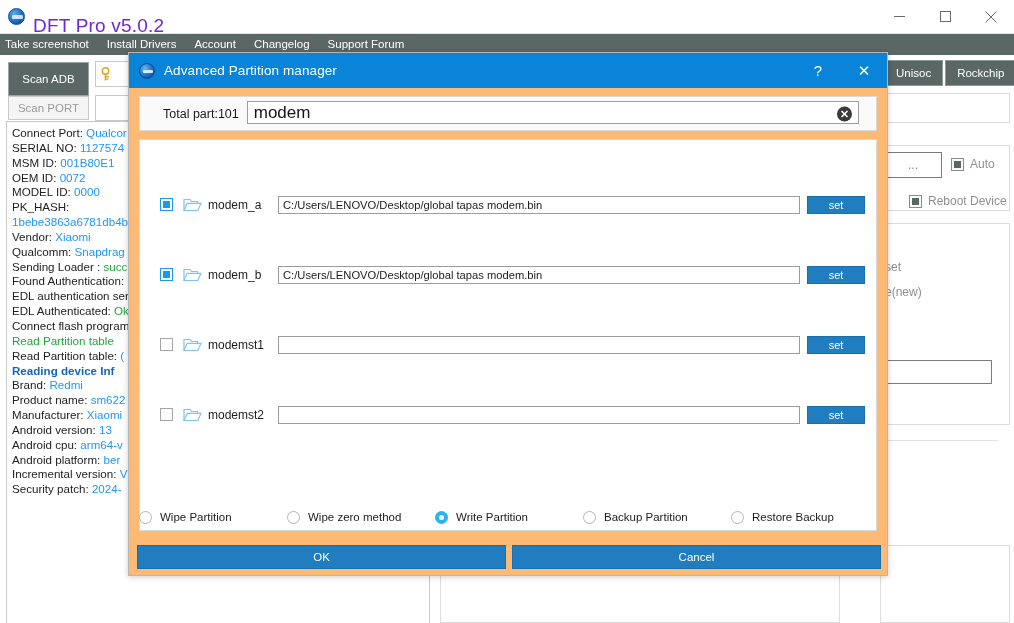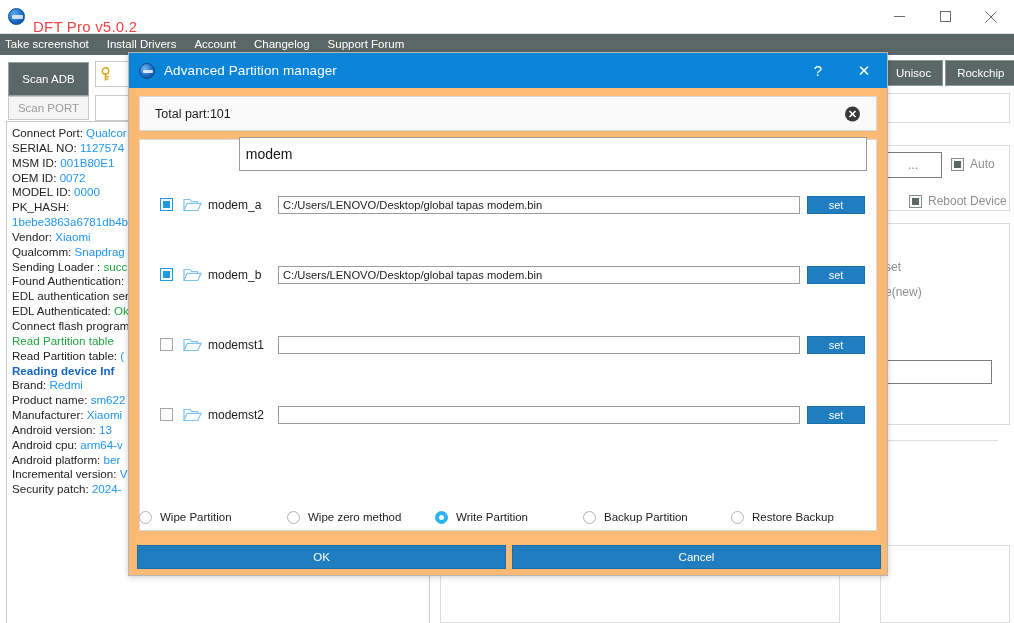--- a/index.html
+++ b/index.html
@@ -31,21 +31,21 @@
     background: radial-gradient(circle at 35% 32%, #5ea9e8 0%, #1565c0 62%, #0d3f80 100%);
     border: 1px solid #0c4f9a;
     position: relative;
   }
   .app-logo::after {
     content: ""; position: absolute; left: 3px; top: 6px;
     width: 11px; height: 4px; background: #e8f2fb; border-radius: 1px;
     opacity: .85;
   }
   .app-title {
-    color: #ef4444; font-size: 15px; letter-spacing: .2px; margin-top: 19px;
+    color: #6d28d9; font-size: 19px; letter-spacing: .2px; margin-top: 19px;
   }
   .win-btns { margin-left: auto; display: flex; height: 34px; }
   .win-btn {
     width: 46px; height: 34px; display: flex; align-items: center; justify-content: center;
     color: #6b6b6b; font-size: 13px;
   }
   .win-btn svg { display: block; }
 
   
   .menubar {
@@ -134,30 +134,30 @@
   .dlg-tb-btns { margin-left: auto; display: flex; height: 35px; }
   .dlg-tb-btn {
     width: 46px; height: 35px; display: flex; align-items: center; justify-content: center;
     color: #ffffff; font-size: 15px;
   }
 
   .dlg-body { padding: 8px 10px 0 10px; height: 489px; position: relative; }
 
   .search-frame {
     border: 1px solid #d9d9d9; background: #fafafa; height: 35px;
-    display: flex; align-items: center; padding: 0 9px;
+    display: flex; align-items: center; padding: 0 17px;
   }
   .total-label { font-size: 12.5px; color: #1b1b1b; padding: 0 8px 0 6px; white-space: nowrap; }
   .search-input-wrap {
     position: relative; flex: 1; height: 25px;
   }
   .search-input {
-    width: 100%; height: 34px; border: 1px solid #9c9c9c; background: #ffffff;
-    font-family: "Liberation Sans", sans-serif; font-size: 14px; color: #141414;
-    padding: 0 30px 0 6px; outline: none; margin-top: 36px;
+    width: 100%; height: 23px; border: 1px solid #9c9c9c; background: #ffffff;
+    font-family: "Liberation Sans", sans-serif; font-size: 17px; color: #141414;
+    padding: 0 30px 0 6px; outline: none;
   }
   .clear-btn {
     position: absolute; right: 7px; top: 50%; transform: translateY(-50%);
     width: 15px; height: 15px; border-radius: 50%; background: #3a3a3a;
     display: flex; align-items: center; justify-content: center;
     color: #ffffff; font-size: 10px; line-height: 1;
   }
 
   .list-frame {
     margin-top: 8px; border: 1px solid #d9d9d9; background: #ffffff;

